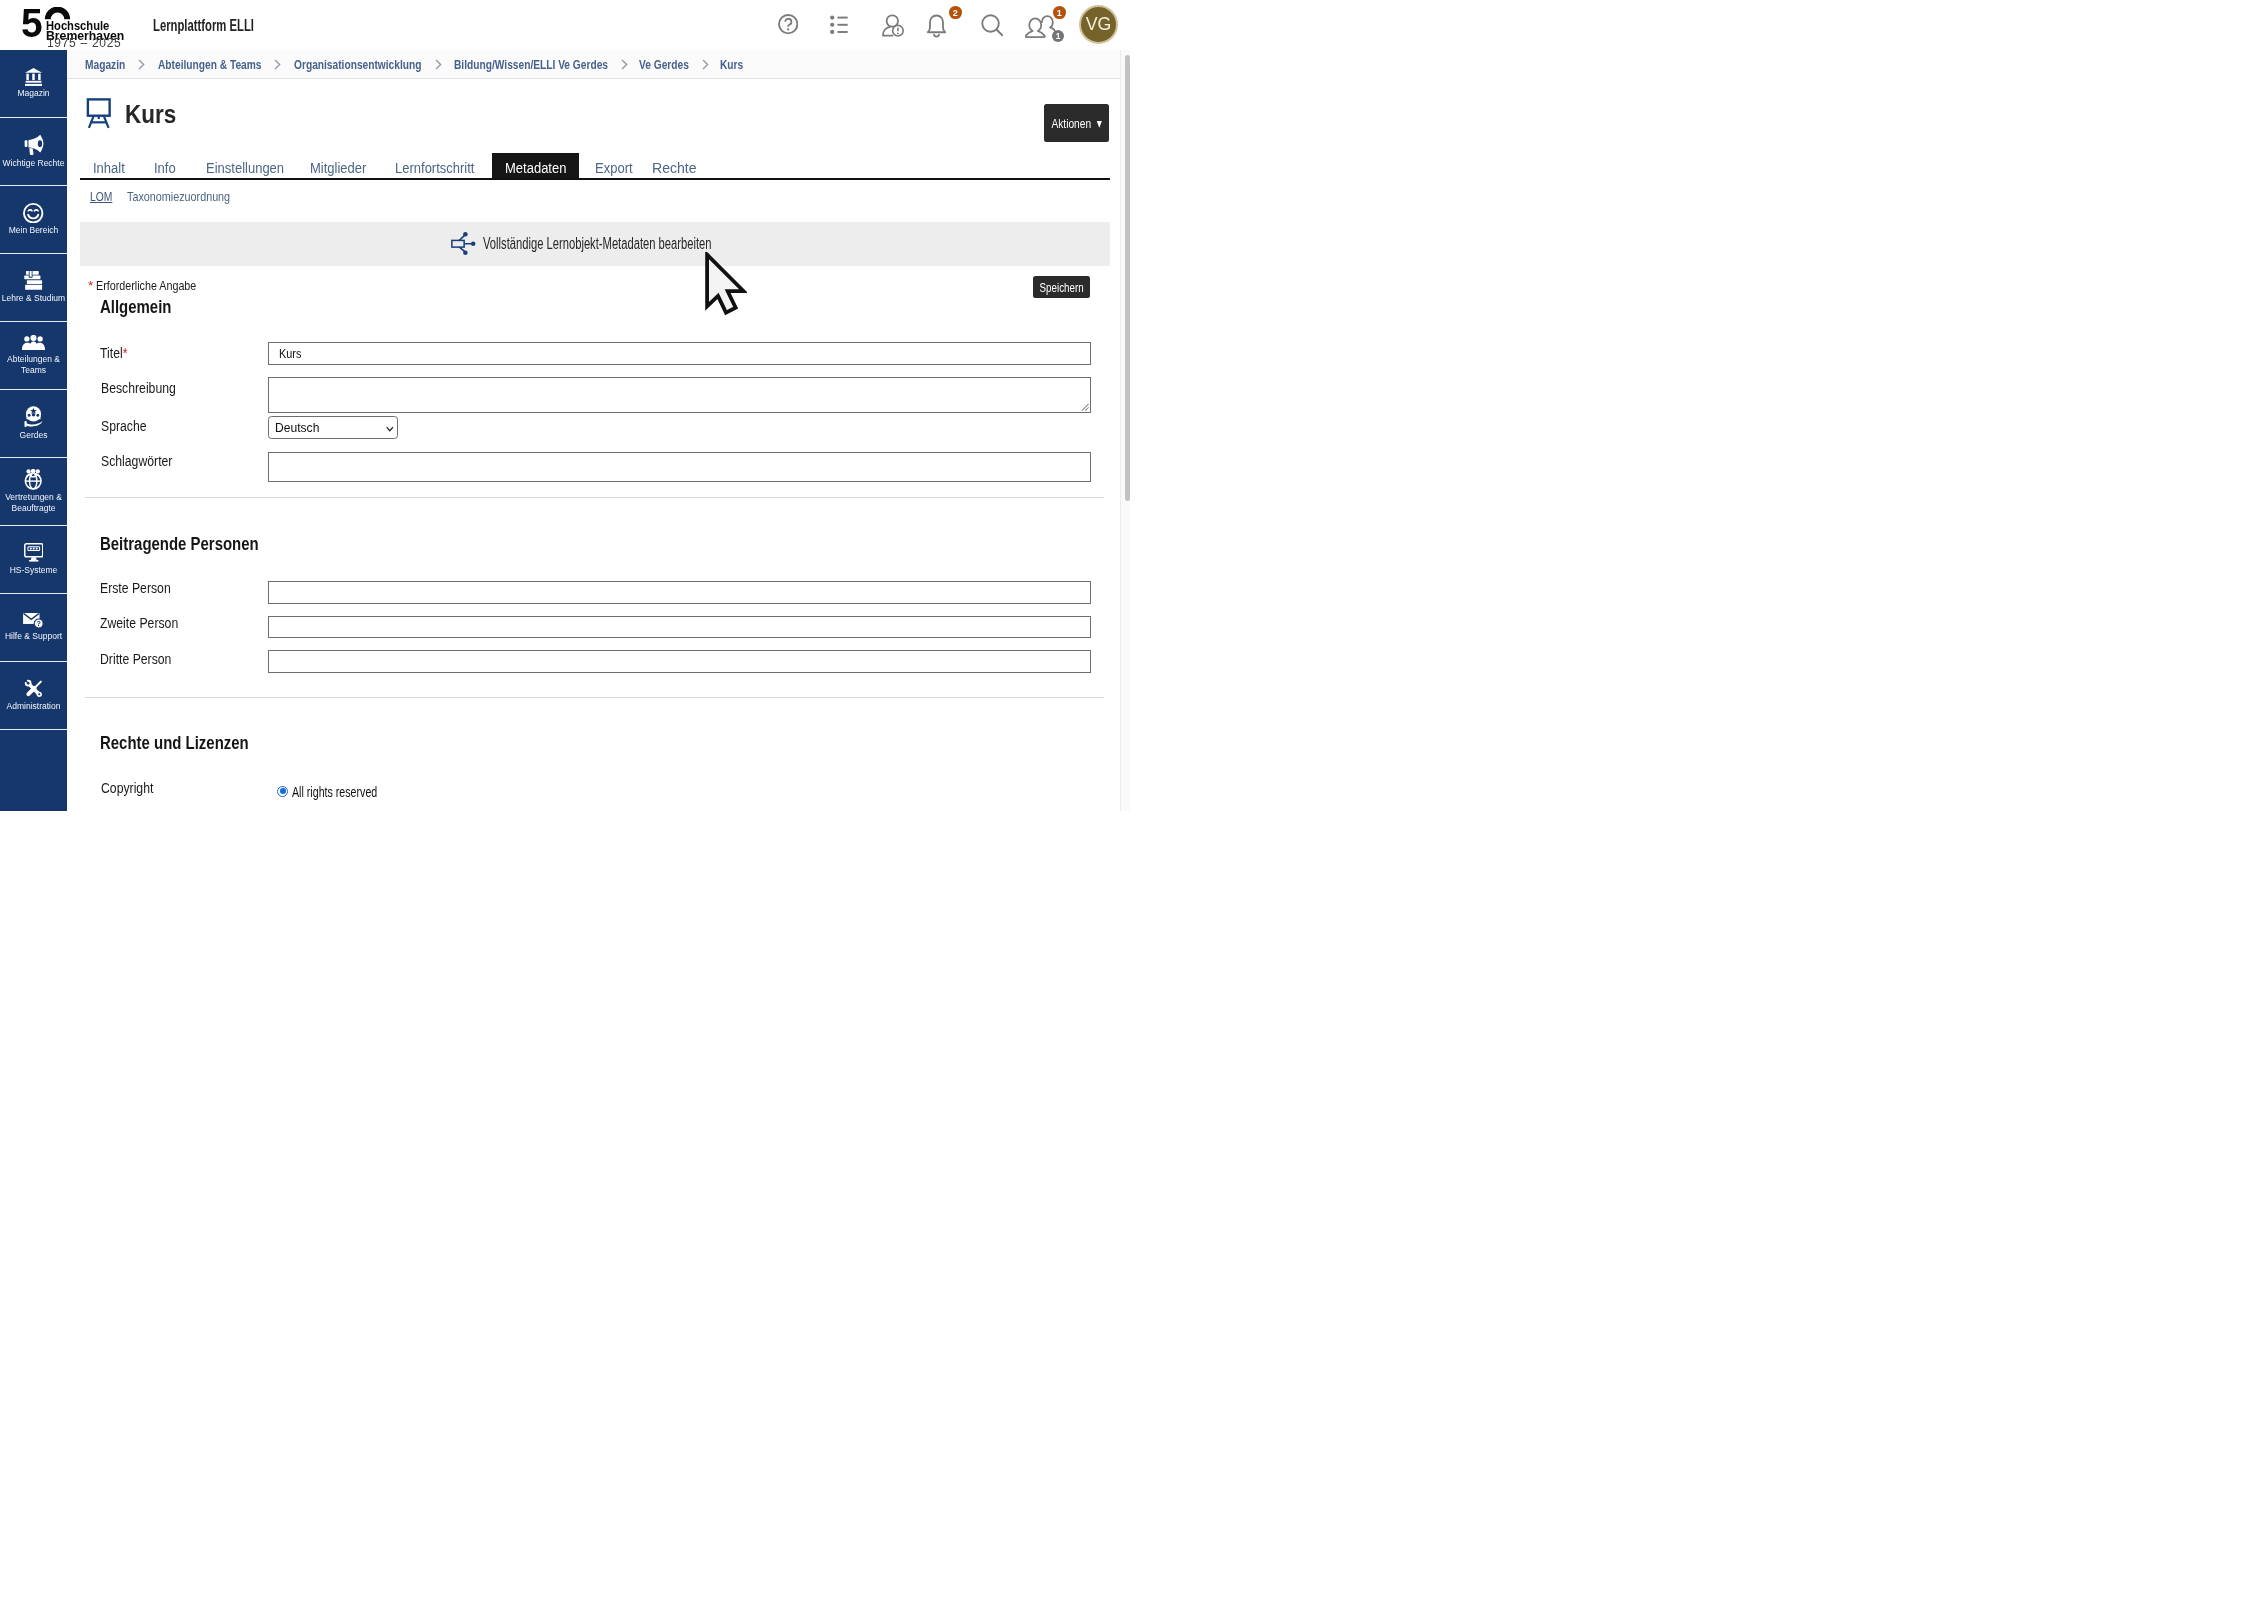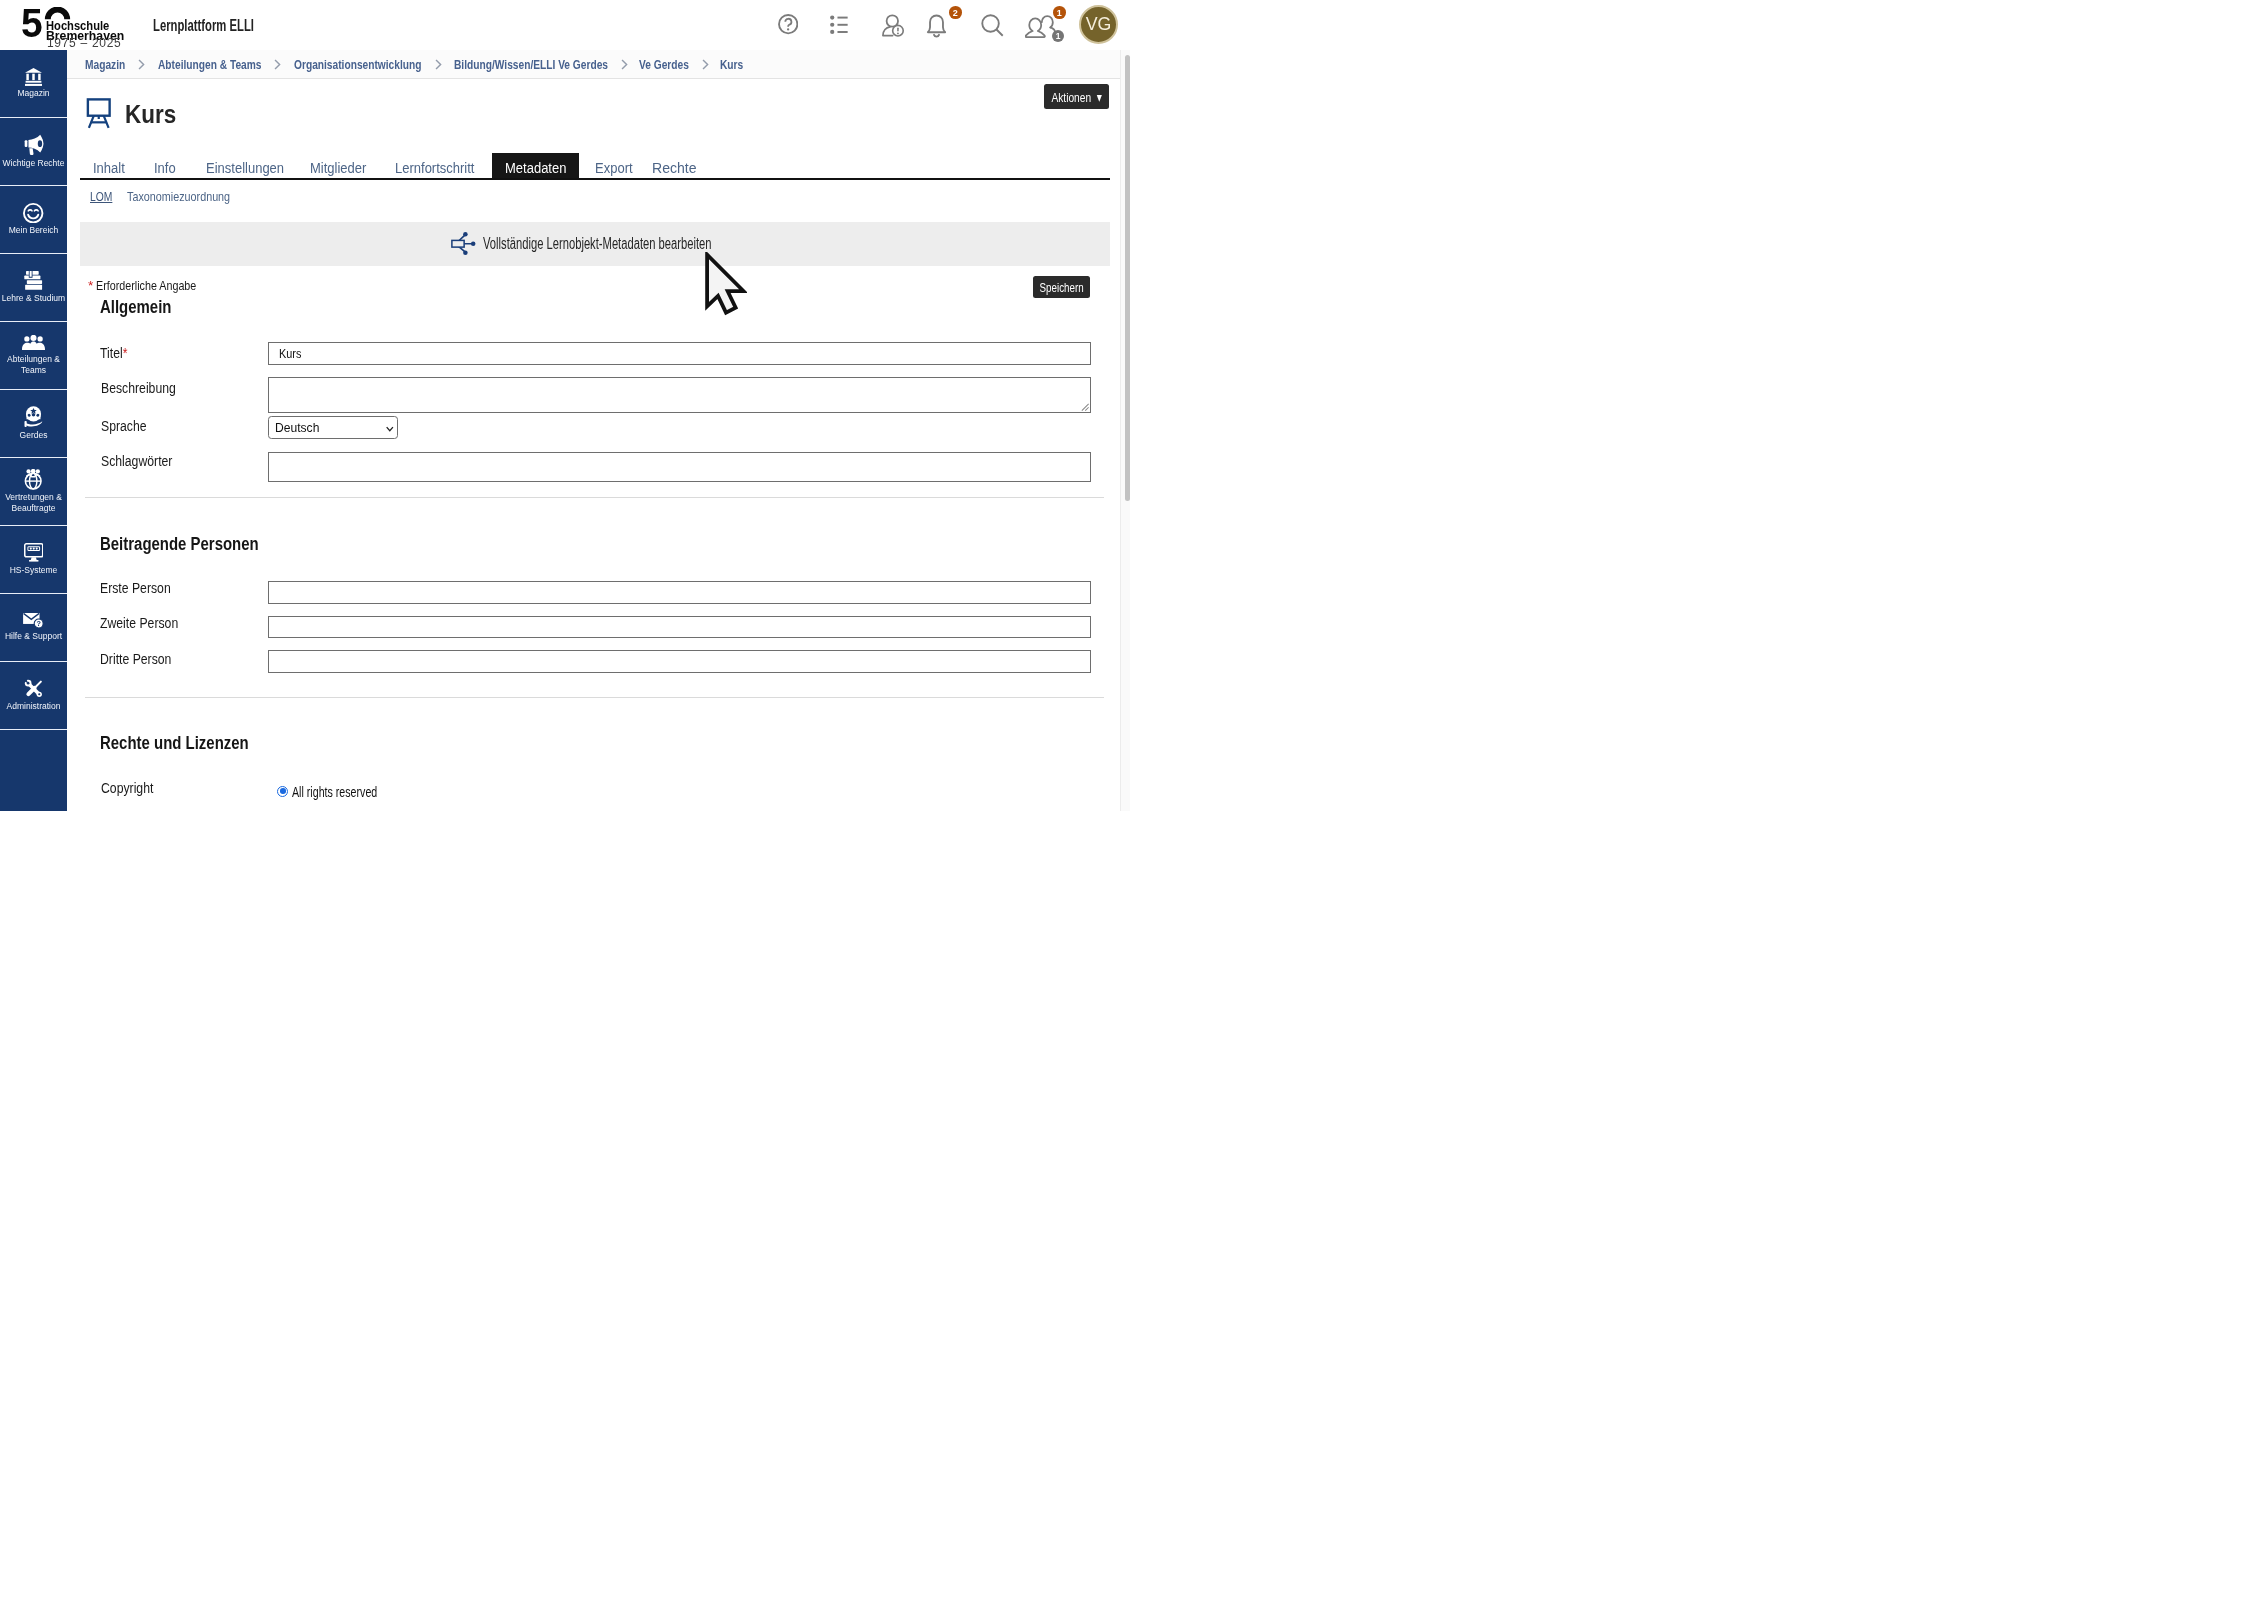--- a/index.html
+++ b/index.html
@@ -223,21 +223,21 @@
 <div class="t crumb" style="left:720px;top:58px;transform:scaleX(.75);">Kurs</div>
 
 <svg class="abs" style="left:86px;top:98px;" width="25.5" height="31" viewBox="0 0 30 36">
     <rect x="2.2" y="1.4" width="25.6" height="19.2" fill="none" stroke="#14417e" stroke-width="2.8"></rect>
     <line x1="15" y1="20.6" x2="15" y2="24.5" stroke="#14417e" stroke-width="2.6"></line>
     <line x1="9.2" y1="20.6" x2="3.4" y2="35" stroke="#14417e" stroke-width="2.6"></line>
     <line x1="20.8" y1="20.6" x2="26.6" y2="35" stroke="#14417e" stroke-width="2.6"></line>
     <line x1="5.6" y1="28.4" x2="24.4" y2="28.4" stroke="#14417e" stroke-width="2.6"></line>
   </svg>
 <div class="t" style="left:125px;top:102px;font-size:25.5px;line-height:25.5px;font-weight:bold;color:#262626;transform:scaleX(.88);">Kurs</div>
-<div class="btn" style="left:1044px;top:84px;width:65px;height:25px;">
+<div class="btn" style="left:1044px;top:104px;width:65px;height:38px;">
     <span style="font-size:13.6px;transform:scaleX(.75);display:inline-block;">Aktionen&nbsp;&nbsp;▾</span>
   </div>
 
 <div class="abs" id="activetab"></div>
 <div class="abs" id="tabline"></div>
 <div class="t tab" style="left:93px;top:160px;transform:scaleX(.85);">Inhalt</div>
 <div class="t tab" style="left:154px;top:160px;transform:scaleX(.85);">Info</div>
 <div class="t tab" style="left:206px;top:160px;transform:scaleX(.85);">Einstellungen</div>
 <div class="t tab" style="left:310px;top:160px;transform:scaleX(.85);">Mitglieder</div>
 <div class="t tab" style="left:395px;top:160px;transform:scaleX(.85);">Lernfortschritt</div>

